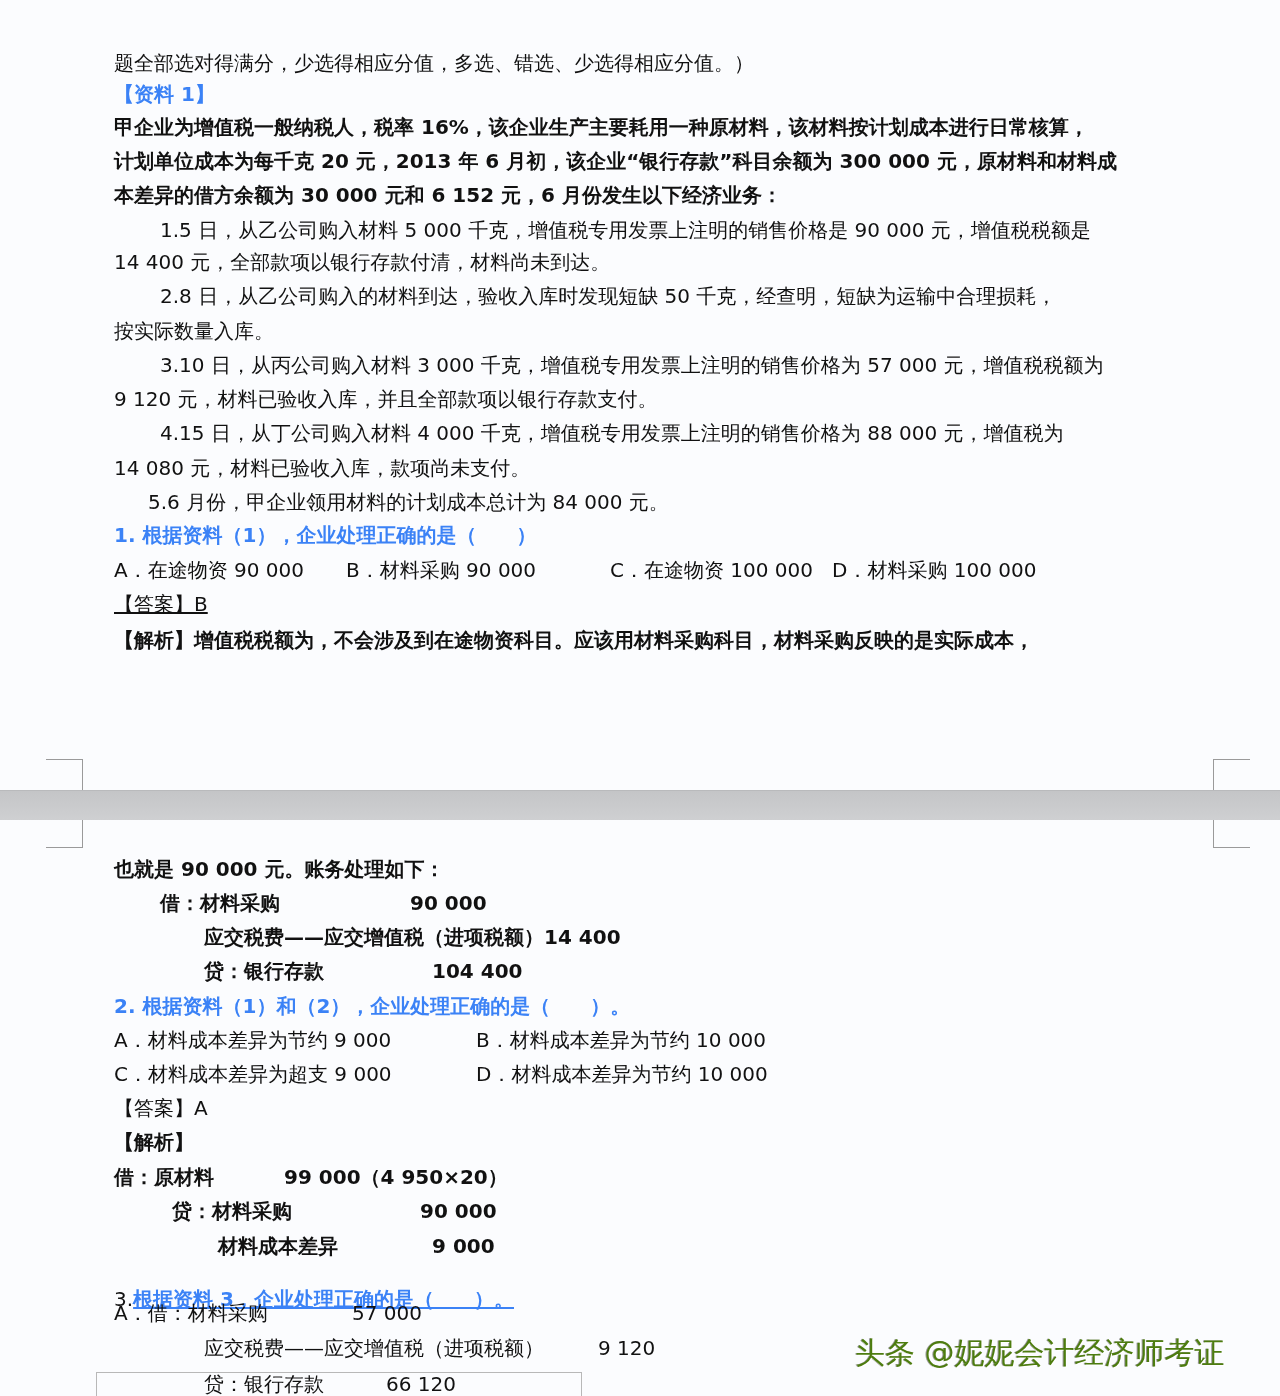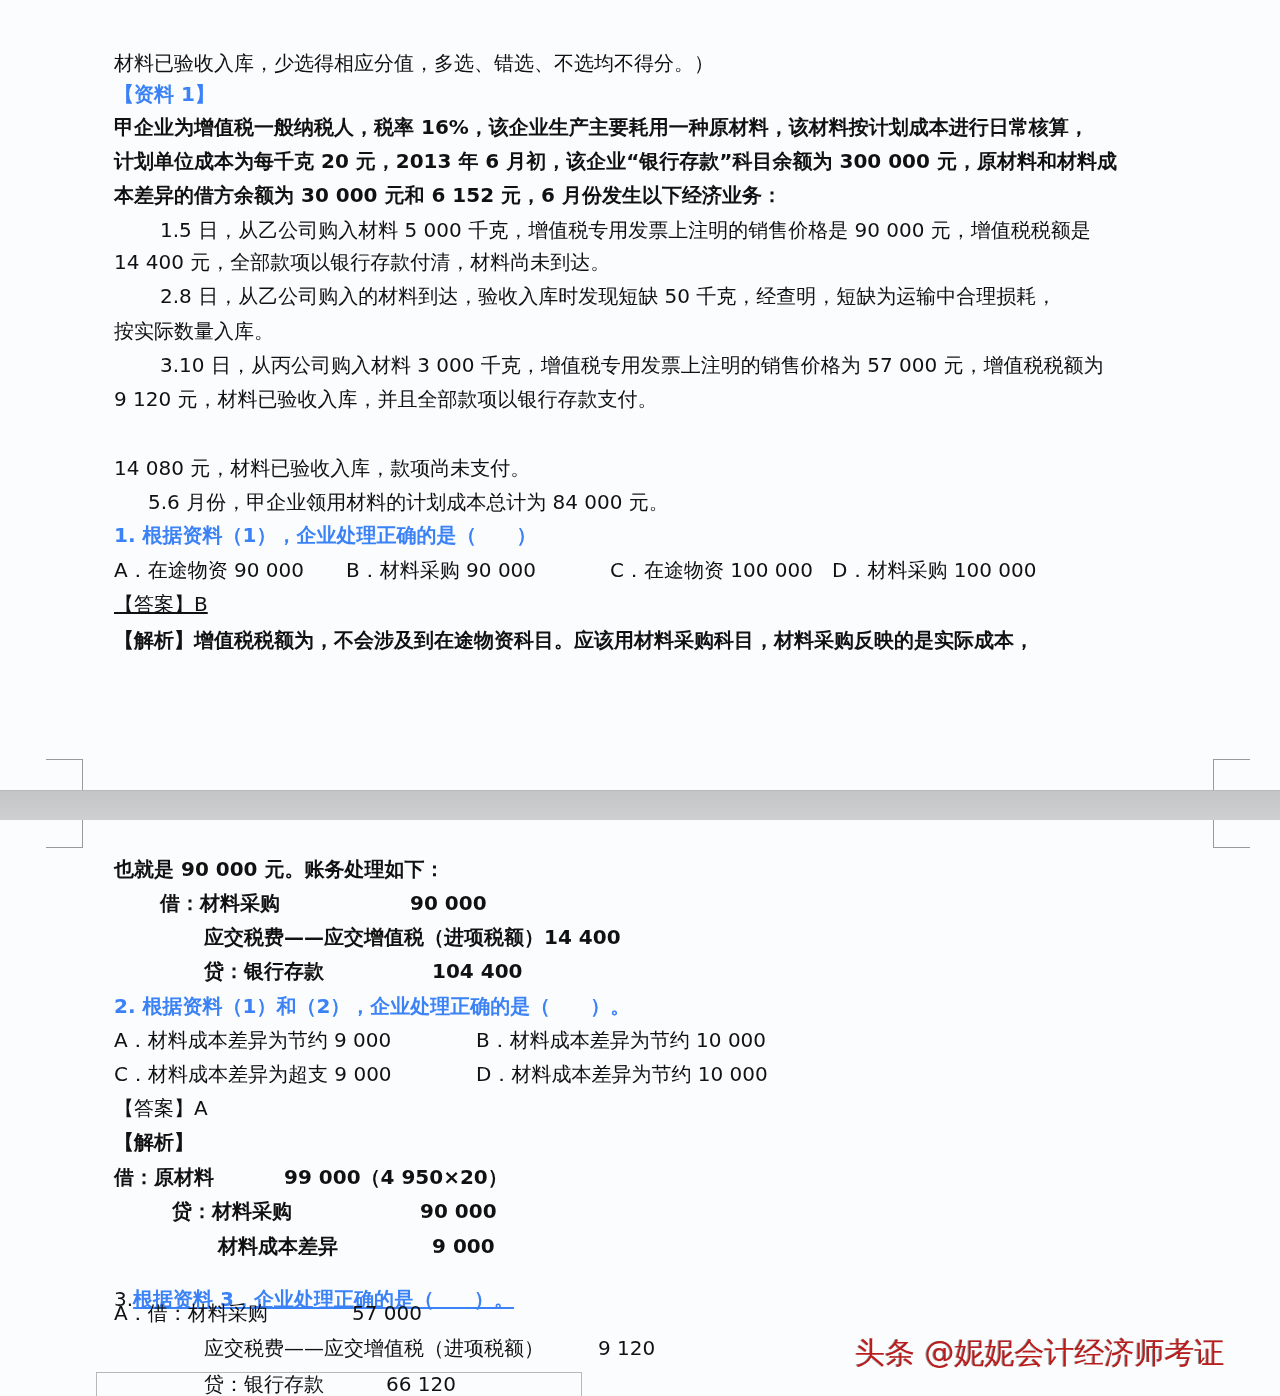--- a/index.html
+++ b/index.html
@@ -13,43 +13,44 @@
   .page1 { top:0; height:790px; }
   .gap { position:absolute; left:0; top:790px; width:1280px; height:30px;
          background:linear-gradient(#c4c5c7,#cfd0d2); border-top:1px solid #b9babc; }
   .page2 { top:820px; height:576px; }
   .line { position:absolute; white-space:nowrap; font-size:20px; line-height:30px; }
   .b { font-weight:bold; }
   .red { color:#3b82f6; font-weight:bold; }
   .reg { font-weight:normal; }
   .crop { position:absolute; border-color:#9a9a9a; border-style:solid; border-width:0; }
   .watermark {
-    position:absolute; left:855px; top:1333px; font-size:30px; color:#b91c1c;
+    position:absolute; left:855px; top:1333px; font-size:30px; color:#4d7c0f;
     white-space:nowrap; text-shadow:1px 1px 0 #fff, -1px 0 0 #999;
   }
   .boxline { position:absolute; left:96px; top:1372px; width:484px; height:30px;
              border:1px solid #b8b8b8; border-bottom:none; }
 </style>
 </head>
 <body>
 
 <div class="page page1">
-  <div class="line" style="left:114px;top:48px;">材料已验收入库，少选得相应分值，多选、错选、不选均不得分。）</div>
+  <div class="line" style="left:114px;top:48px;">题全部选对得满分，少选得相应分值，多选、错选、少选得相应分值。）</div>
   <div class="line red" style="left:114px;top:79px;">【资料 1】</div>
 
   <div class="line b" style="left:114px;top:112px;">甲企业为增值税一般纳税人，税率 16%，该企业生产主要耗用一种原材料，该材料按计划成本进行日常核算，</div>
   <div class="line b" style="left:114px;top:146px;">计划单位成本为每千克 20 元，2013 年 6 月初，该企业“银行存款”科目余额为 300 000 元，原材料和材料成</div>
   <div class="line b" style="left:114px;top:180px;">本差异的借方余额为 30 000 元和 6 152 元，6 月份发生以下经济业务：</div>
 
   <div class="line" style="left:160px;top:215px;">1.5 日，从乙公司购入材料 5 000 千克，增值税专用发票上注明的销售价格是 90 000 元，增值税税额是</div>
   <div class="line" style="left:114px;top:247px;">14 400 元，全部款项以银行存款付清，材料尚未到达。</div>
   <div class="line" style="left:160px;top:281px;">2.8 日，从乙公司购入的材料到达，验收入库时发现短缺 50 千克，经查明，短缺为运输中合理损耗，</div>
   <div class="line" style="left:114px;top:316px;">按实际数量入库。</div>
   <div class="line" style="left:160px;top:350px;">3.10 日，从丙公司购入材料 3 000 千克，增值税专用发票上注明的销售价格为 57 000 元，增值税税额为</div>
   <div class="line" style="left:114px;top:384px;">9 120 元，材料已验收入库，并且全部款项以银行存款支付。</div>
+  <div class="line" style="left:160px;top:418px;">4.15 日，从丁公司购入材料 4 000 千克，增值税专用发票上注明的销售价格为 88 000 元，增值税为</div>
   <div class="line" style="left:114px;top:453px;">14 080 元，材料已验收入库，款项尚未支付。</div>
   <div class="line" style="left:148px;top:487px;text-align:center;">5.6 月份，甲企业领用材料的计划成本总计为 84 000 元。</div>
 
   <div class="line red" style="left:114px;top:520px;">1. 根据资料（1），企业处理正确的是（　　）</div>
   <div class="line" style="left:114px;top:555px;">A．在途物资 90 000</div>
   <div class="line" style="left:346px;top:555px;">B．材料采购 90 000</div>
   <div class="line" style="left:610px;top:555px;">C．在途物资 100 000</div>
   <div class="line" style="left:832px;top:555px;">D．材料采购 100 000</div>
   <div class="line" style="left:114px;top:589px;text-decoration:underline;">
     <span>【答案】</span><span>B</span>

